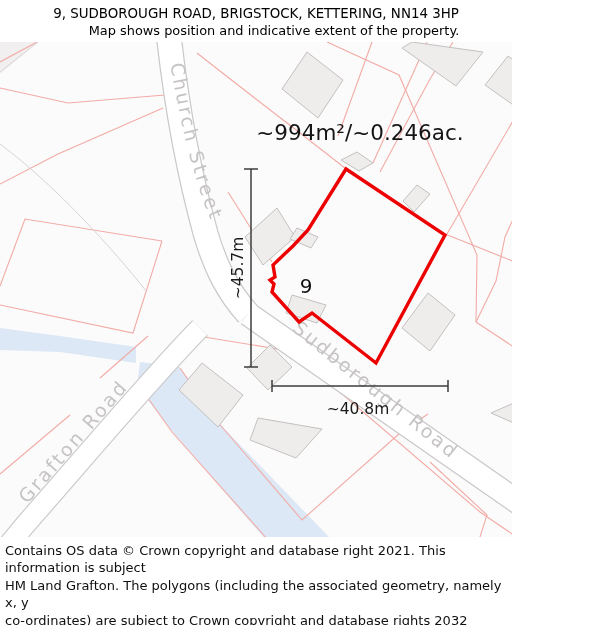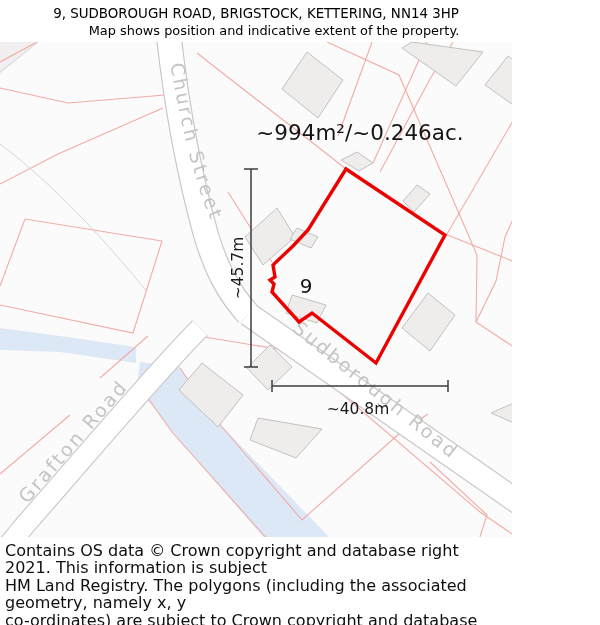--- a/index.html
+++ b/index.html
@@ -4,21 +4,21 @@
 <style>
   html,body{margin:0;padding:0;background:#ffffff;}
   .page{width:512px;height:625px;background:#ffffff;font-family:"DejaVu Sans",sans-serif;
         position:relative;overflow:hidden;}
   header{height:42px;text-align:center;padding-top:6px;box-sizing:border-box;}
   .title-line1{font-size:13.4px;color:#000;line-height:16px;}
   .title-line2{font-size:12.9px;color:#000;line-height:17px;margin-left:36px;}
   .map-wrap{width:600px;height:495px;position:relative;overflow:hidden;background:#fcfbfb;}
   .map-wrap svg{display:block;}
   footer{padding:5px 8px 0 5px;}
-  footer div{font-size:16px;line-height:17.4px;color:#0f0f0f;}
+  footer div{font-size:13px;line-height:17.4px;color:#0f0f0f;}
   .pink{stroke:#f2aba5;stroke-width:1.1;fill:none;}
   .bldg{fill:#efedec;stroke:#c3c0bf;stroke-width:1;}
   .roadcase{fill:none;stroke:#c9c7c7;}
   .roadfill{fill:none;stroke:#ffffff;}
   .roadlabel{fill:#c6c3c3;font-size:19px;letter-spacing:2.5px;}
   .measure{stroke:#3c3c3c;stroke-width:1.5;}
   text{font-family:"DejaVu Sans",sans-serif;}
 </style>
 </head>
 <body>
@@ -138,18 +138,18 @@
         <line class="measure" x1="272" y1="386" x2="448" y2="386"></line>
         <line class="measure" x1="272" y1="380" x2="272" y2="392"></line>
         <line class="measure" x1="448" y1="380" x2="448" y2="392"></line>
         <text x="358" y="414" text-anchor="middle" font-size="15.5" fill="#1a1a1a">~40.8m</text>
       </g>
     </svg>
   </div>
 
   <footer>
     <div>Contains OS data © Crown copyright and database right 2021. This information is subject</div>
-    <div>HM Land Registry. The polygons (including the associated geometry, namely x, y</div>
+    <div>HM Land Grafton. The polygons (including the associated geometry, namely x, y</div>
     <div>co-ordinates) are subject to Crown copyright and database rights 2032 Ordnance Survey</div>
     <div>100026316.</div>
   </footer>
 
 </div>
 
 </body></html>

